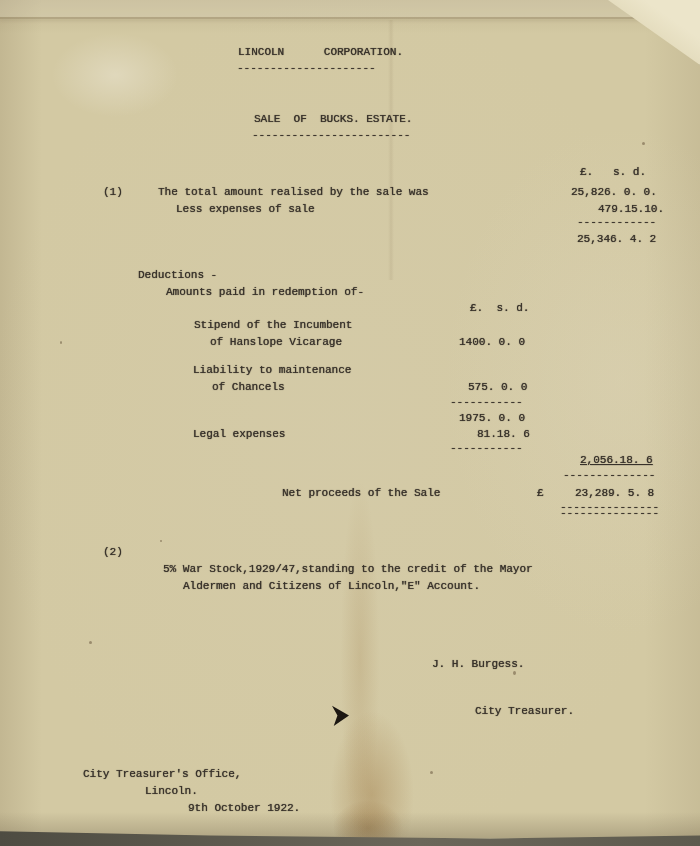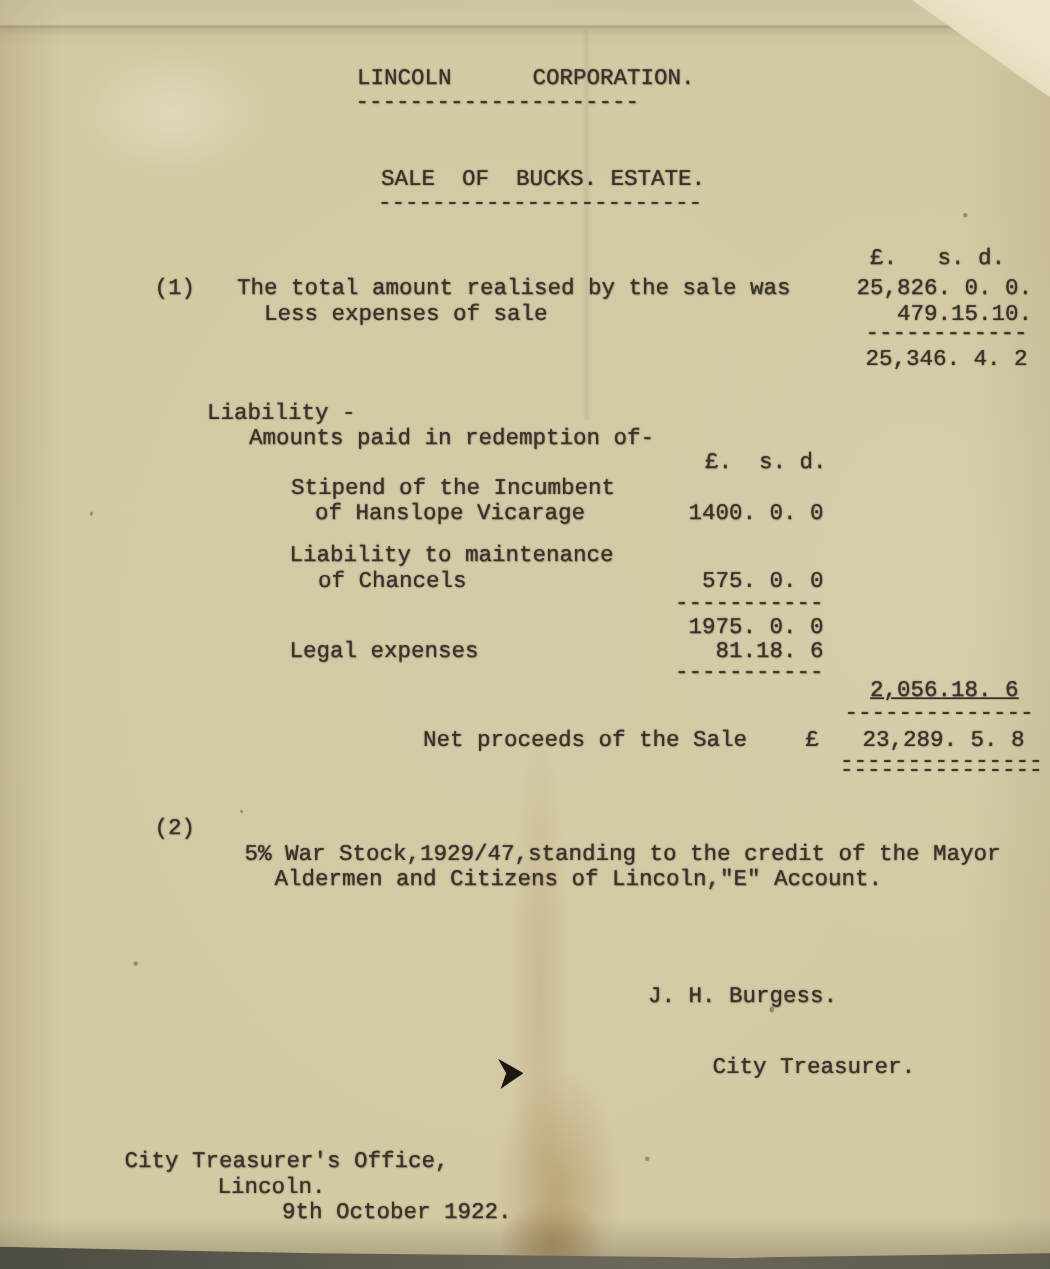--- a/index.html
+++ b/index.html
@@ -34,21 +34,21 @@
   .bottom-edge{
     position:absolute;left:0;bottom:0;width:100%;height:18px;
     background:linear-gradient(to right,#4e4c42,#6b675a 60%,#5d5a4e);
     clip-path:polygon(0 18%,30% 42%,70% 58%,100% 42%,100% 100%,0 100%);
   }
   .bottom-shade{position:absolute;left:0;bottom:8px;width:100%;height:26px;
     background:linear-gradient(to bottom, transparent, rgba(110,98,74,0.35));}
   .speck{position:absolute;border-radius:50%;background:rgba(84,64,42,0.45);}
   .tl{
     position:absolute;white-space:pre;
-    font-size:15px;line-height:17px;color:#38322a;
+    font-size:11px;line-height:17px;color:#38322a;
     text-shadow:0 0 1px rgba(56,50,42,0.85), 0.4px 0.4px 0.6px rgba(56,50,42,0.35);
   }
   .ink-mark{
     position:absolute;left:332px;top:704px;width:17px;height:22px;
     background:#1c1712;
     clip-path:polygon(0 8%,100% 52%,10% 100%,32% 52%);
     filter:blur(0.3px);
   }
 </style>
 </head>
@@ -68,21 +68,21 @@
 
   <div class="tl" style="left:580px;top:164px;">£.   s. d.</div>
   <div class="tl" style="left:103px;top:184px;">(1)</div>
   <div class="tl" style="left:158px;top:184px;">The total amount realised by the sale was</div>
   <div class="tl" style="left:571px;top:184px;">25,826. 0. 0.</div>
   <div class="tl" style="left:176px;top:201px;">Less expenses of sale</div>
   <div class="tl" style="left:598px;top:201px;">479.15.10.</div>
   <div class="tl" style="left:577px;top:214px;">------------</div>
   <div class="tl" style="left:577px;top:231px;">25,346. 4. 2</div>
 
-  <div class="tl" style="left:138px;top:267px;">Liability -</div>
+  <div class="tl" style="left:138px;top:267px;">Deductions -</div>
   <div class="tl" style="left:166px;top:284px;">Amounts paid in redemption of-</div>
   <div class="tl" style="left:470px;top:300px;">£.  s. d.</div>
 
   <div class="tl" style="left:210px;top:334px;">of Hanslope Vicarage</div>
   <div class="tl" style="left:194px;top:317px;">Stipend of the Incumbent</div>
   <div class="tl" style="left:459px;top:334px;">1400. 0. 0</div>
 
   <div class="tl" style="left:193px;top:362px;">Liability to maintenance</div>
   <div class="tl" style="left:212px;top:379px;">of Chancels</div>
   <div class="tl" style="left:468px;top:379px;">575. 0. 0</div>

